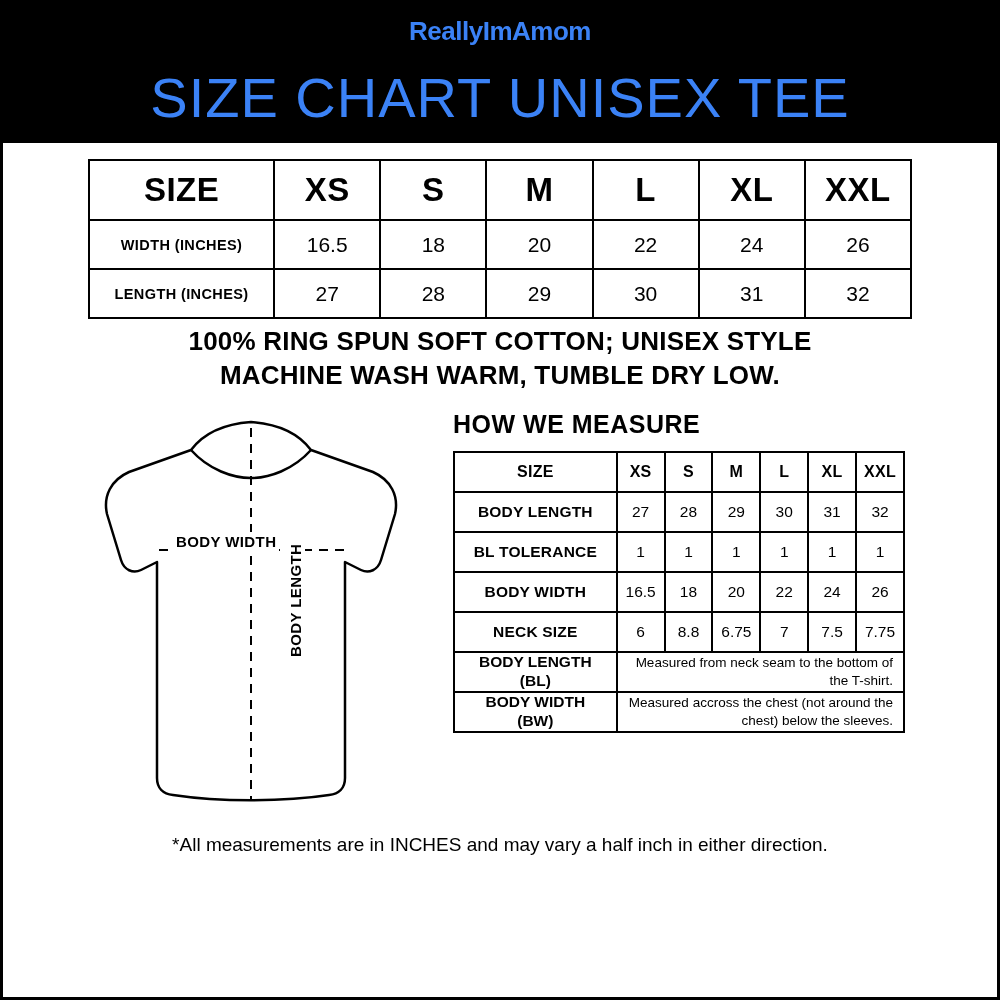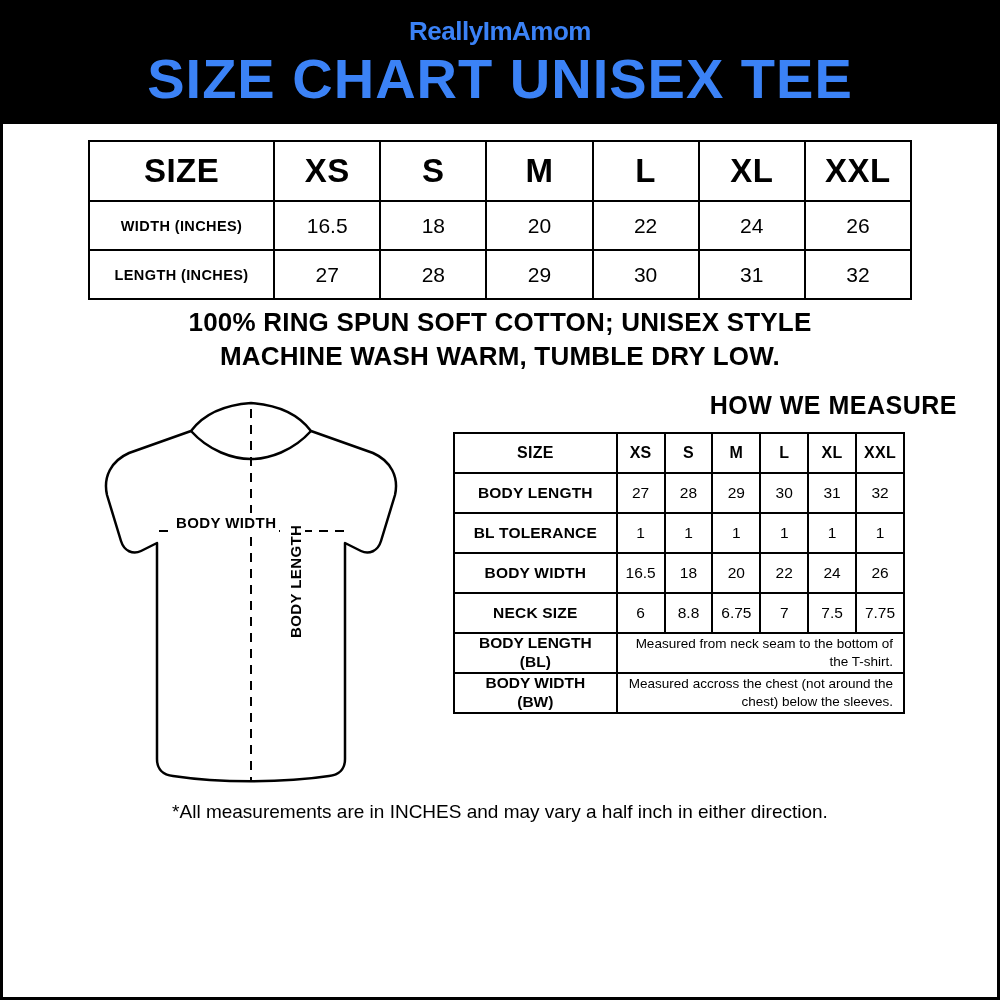--- a/index.html
+++ b/index.html
@@ -31,24 +31,24 @@
     text-align: center;
   }
   .brand {
     font-size: 26px;
     font-weight: bold;
     letter-spacing: -0.5px;
     line-height: 1.1;
   }
   .main-title {
     font-size: 56px;
-    font-weight: bold;
+    font-weight: normal;
     letter-spacing: 1px;
     line-height: 1.05;
-    margin-top: 4px;
+    margin-top: 23px;
   }
 
   
   .size-table-wrap {
     padding: 16px 85px 0 85px;
   }
   table.size-table {
     border-collapse: collapse;
     width: 100%;
     table-layout: fixed;
@@ -104,21 +104,21 @@
   .shirt-col {
     width: 400px;
     position: relative;
     height: 410px;
   }
   .measure-col {
     flex: 1;
     padding-left: 10px;
   }
   .measure-title {
-    text-align: right;
+    text-align: left;
     font-size: 25px;
     font-weight: bold;
     letter-spacing: 0.5px;
     margin-bottom: 12px;
   }
   table.measure-table {
     border-collapse: collapse;
     width: 452px;
     table-layout: fixed;
   }
@@ -190,20 +190,21 @@
     transform-origin: left top;
     background: #ffffff;
     padding: 1px 3px;
     white-space: nowrap;
   }
 
   
   .footer {
     text-align: center;
     font-size: 19px;
+    margin-top: 14px;
     padding: 0 30px;
   }
 </style>
 </head>
 <body>
 
 <div class="page">
 
   <div class="header">
     <div class="brand">ReallyImAmom</div>

